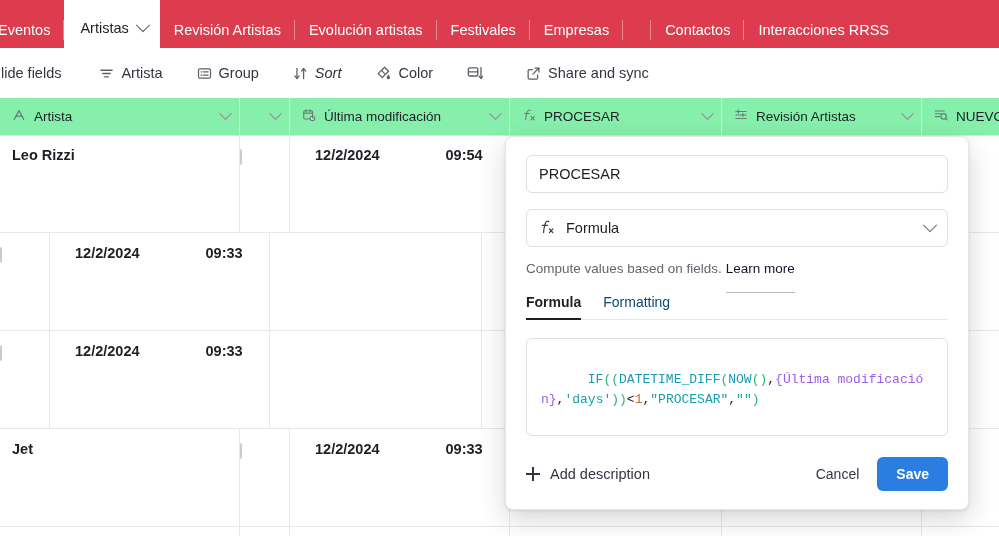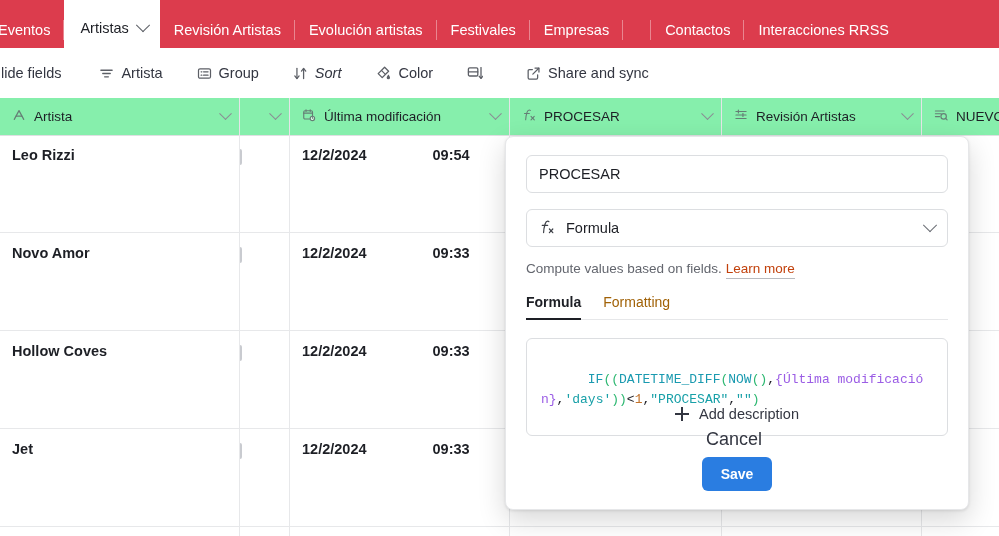--- a/index.html
+++ b/index.html
@@ -115,21 +115,21 @@
   .row { display: flex; height: 98px; border-bottom: 1px solid #e7e8ea; box-sizing: border-box; font-weight: bold; }
   .cell {
     height: 98px; box-sizing: border-box;
     border-right: 1px solid #e7e8ea;
     padding: 12px 12px 0 12px;
     font-size: 14.5px; color: #1d1f25;
     overflow: hidden; flex: 0 0 auto;
     display: flex; align-items: flex-start;
   }
   .cell.date { justify-content: flex-start; }
-  .cell .dwrap { display: flex; width: 100%; }
+  .cell .dwrap { display: flex; width: 100%; margin-left: 13px; }
   .cell .dval { flex: 0 0 auto; }
   .cell .tval { margin-left: 66px; }
   .rowhandle {
     position: absolute; width: 4px; height: 16px;
     background: #c9cbd0; border-radius: 2px;
   }
 
   
   .popover {
     position: absolute;
@@ -174,31 +174,31 @@
     border-right: 1.5px solid #6b6e75;
     border-bottom: 1.5px solid #6b6e75;
     transform: rotate(45deg) translate(-2px,-2px);
     flex: 0 0 auto;
   }
   .helptext {
     margin-top: 14px;
     font-size: 13.5px; color: #63666e;
   }
   .helptext a {
-    color: #c2410c; text-decoration: none;
+    color: #0f172a; text-decoration: none;
     border-bottom: 1px solid #b9bbc0;
-    padding-bottom: 2px;
+    padding-bottom: 16px;
   }
   .subtabs {
     margin-top: 18px;
     display: flex; gap: 22px;
     border-bottom: 1px solid #e6e7e9;
   }
   .subtab {
-    font-size: 14px; color: #a16207;
+    font-size: 14px; color: #0c4a6e;
     padding-bottom: 9px;
     position: relative;
   }
   .subtab.active {
     color: #1d1f25; font-weight: bold;
   }
   .subtab.active::after {
     content: ""; position: absolute;
     left: 0; right: 0; bottom: -1px; height: 2px;
     background: #1d1f25;
@@ -229,37 +229,37 @@
   .tok-par  { color: #2eb872; }
   .tok-field{ color: #9b5de5; }
   .tok-str  { color: #18a0a8; }
   .tok-num  { color: #c2722a; }
   .tok-op   { color: #1d1f25; }
   .tok-pun  { color: #1d1f25; }
 
   .popfoot {
     position: absolute;
     left: 20px; right: 20px; bottom: 18px;
-    display: flex; align-items: center; flex-direction: column;
+    display: flex; align-items: center;
   }
   .adddesc {
     display: flex; align-items: center; gap: 10px;
     font-size: 14.5px; color: #333641;
   }
   .plus {
     position: relative; width: 14px; height: 14px; flex: 0 0 auto;
   }
   .plus::before, .plus::after {
     content: ""; position: absolute; background: #333641;
   }
   .plus::before { left: 0; top: 6px; width: 14px; height: 1.6px; }
   .plus::after  { top: 0; left: 6px; height: 14px; width: 1.6px; }
   .spacer { flex: 1 1 auto; }
   .cancelbtn {
-    font-size: 18px; color: #333641;
+    font-size: 14px; color: #333641;
     padding: 7px 12px; margin-right: 6px;
     border-radius: 6px;
   }
   .savebtn {
     background: #2a7de1; color: #fff;
     font-size: 14px; font-weight: bold;
     padding: 9px 19px; border-radius: 6px;
     border: none;
     font-family: "Liberation Sans", sans-serif;
   }
@@ -473,41 +473,35 @@
             <span class="dval">12/2/2024</span>
             <span class="tval">09:54</span>
           </span>
         </div>
         <div class="cell" style="width:212px;"></div>
         <div class="cell" style="width:200px;"></div>
         <div class="cell" style="width:120px;border-right:none;"></div>
       </div>
 
       <div class="row">
-        <div class="cell" style="width:240px;">
-          <span>Novo Amor</span>
-        </div>
         <div class="cell" style="width:50px;position:relative;">
           <span class="rowhandle" style="left:-2px;top:14px;"></span>
         </div>
         <div class="cell date" style="width:220px;">
           <span class="dwrap">
             <span class="dval">12/2/2024</span>
             <span class="tval">09:33</span>
           </span>
         </div>
         <div class="cell" style="width:212px;"></div>
         <div class="cell" style="width:200px;"></div>
         <div class="cell" style="width:120px;border-right:none;"></div>
       </div>
 
       <div class="row">
-        <div class="cell" style="width:240px;">
-          <span>Hollow Coves</span>
-        </div>
         <div class="cell" style="width:50px;position:relative;">
           <span class="rowhandle" style="left:-2px;top:14px;"></span>
         </div>
         <div class="cell date" style="width:220px;">
           <span class="dwrap">
             <span class="dval">12/2/2024</span>
             <span class="tval">09:33</span>
           </span>
         </div>
         <div class="cell" style="width:212px;"></div>

